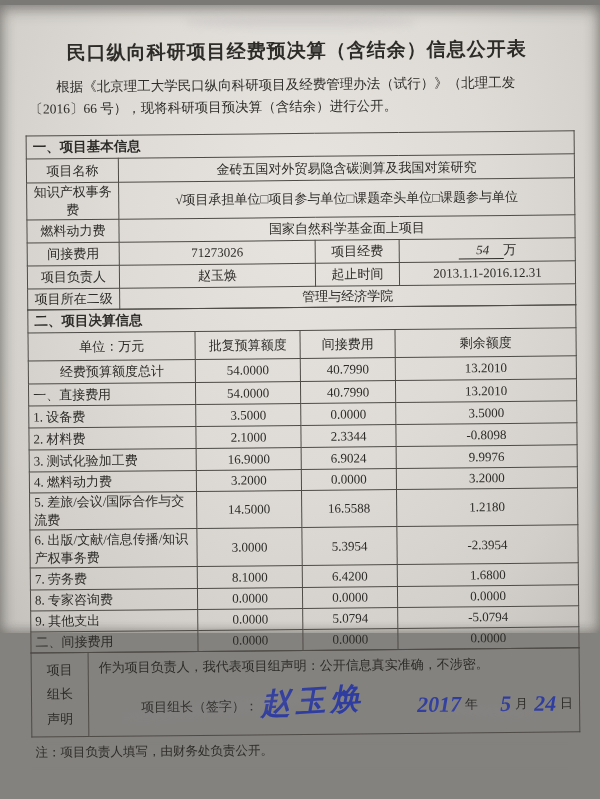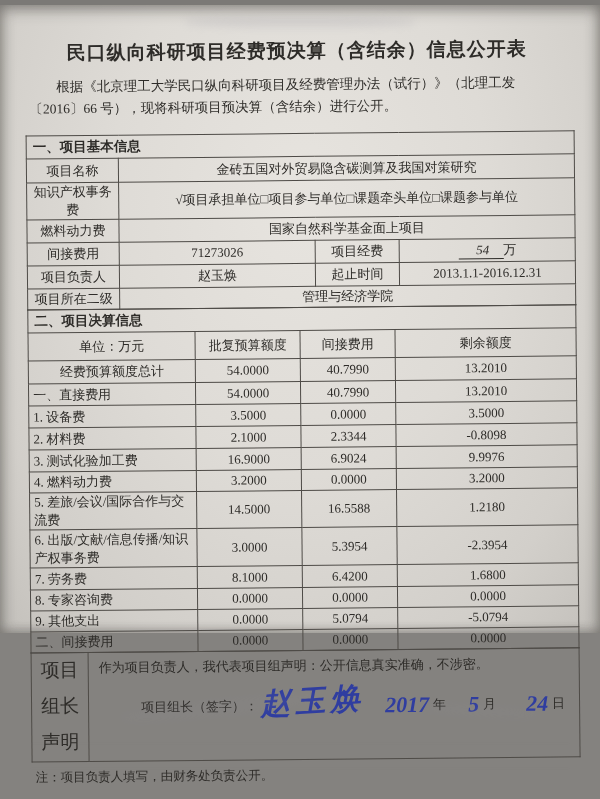--- a/index.html
+++ b/index.html
@@ -27,34 +27,34 @@
   td{border:1px solid #4e4b47;font-size:13px;padding:0 4px;overflow:hidden;}
   .sec-hdr td{font-weight:bold;text-align:left;padding:2px 6px;font-size:13.5px;border-bottom:1px solid #4e4b47;}
   .lbl{text-align:center;}
   .val{text-align:center;}
   .num{text-align:center;font-family:"Liberation Serif",serif;}
   .left{text-align:left;}
   .stack{margin-top:-1px;}
 
   .underlined-amt{display:inline-block;border-bottom:1px solid #2e2c29;padding:0 14px 0 18px;font-style:italic;}
 
-  .decl-lbl{text-align:center;line-height:1.9;font-size:19px;vertical-align:middle;font-family:Liberation Mono, monospace;}
+  .decl-lbl{text-align:center;line-height:1.9;font-size:13px;vertical-align:middle;}
   .decl-cell{vertical-align:top;padding:6px 8px 4px 10px;}
   .decl-statement{font-size:13px;margin-bottom:14px;}
   .sign-row{display:flex;align-items:center;margin-left:42px;}
   .sign-label{font-size:13px;white-space:nowrap;}
   .signature{
     color:#2f3da0;font-size:30px;font-weight:bold;font-style:italic;
     letter-spacing:5px;transform:rotate(-3deg);margin:-8px 0 0 2px;white-space:nowrap;
   }
   .date-part{color:#2f3da0;font-size:22px;font-style:italic;font-weight:bold;}
   .date-char{font-size:13px;margin:0 4px;}
-  .d-year{margin-left:20px;}
+  .d-year{margin-left:52px;}
   .d-month{margin-left:18px;}
-  .d-day{margin-left:26px;text-align:right;}
+  .d-day{margin-left:2px;text-align:right;}
 
   .footnote{margin:7px 0 0 32px;font-size:12.5px;}
 
   .bleed{position:absolute;border-radius:40%;filter:blur(4px);pointer-events:none;}
   .bleed1{left:185px;top:12px;width:230px;height:10px;background:#9a98a2;opacity:.22;}
   .bleed2{left:120px;top:695px;width:200px;height:16px;background:#8f8d96;opacity:.10;transform:rotate(-6deg);}
   .bleed3{left:420px;top:700px;width:120px;height:12px;background:#8f8d96;opacity:.10;transform:rotate(4deg);}
   .bleed-line{position:absolute;left:30px;width:540px;height:1px;background:#7e7c79;opacity:.12;filter:blur(1px);}
 </style>
 </head>

